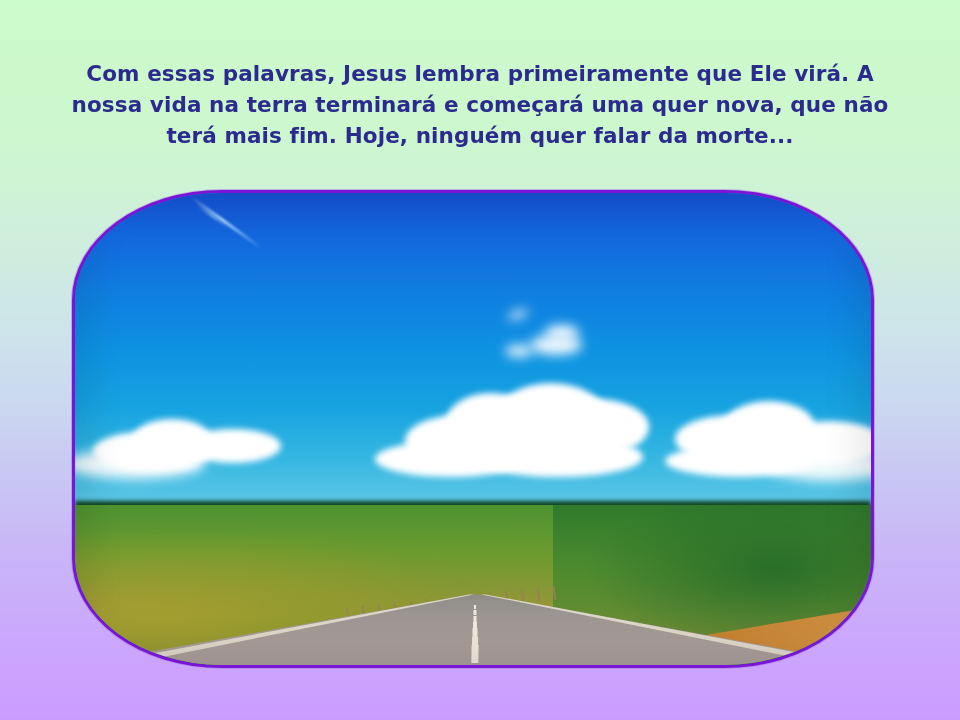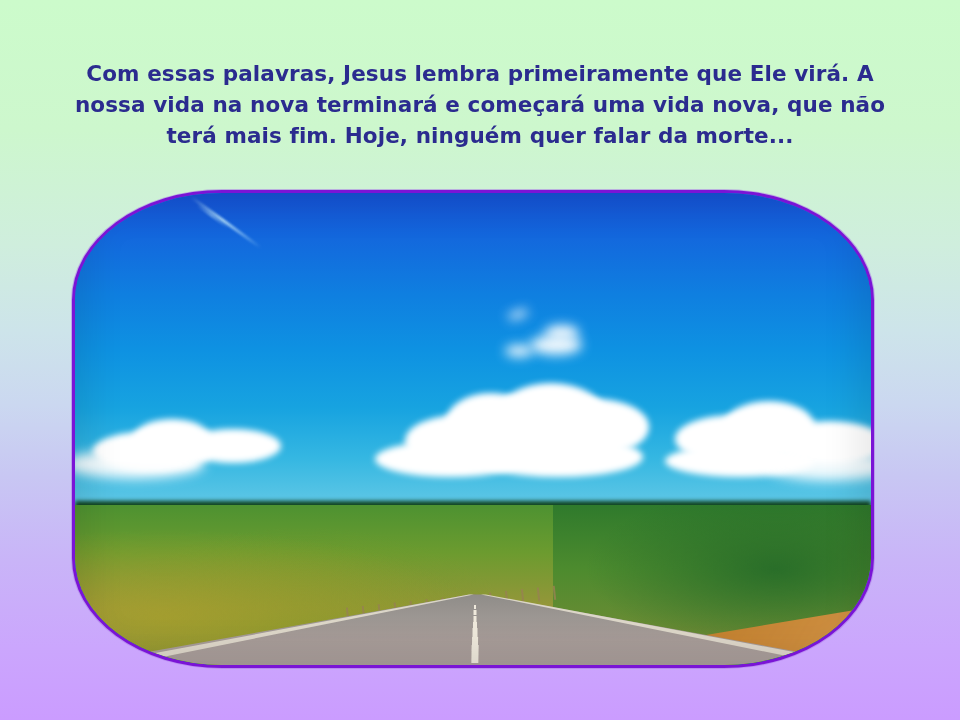--- a/index.html
+++ b/index.html
@@ -141,21 +141,21 @@
   .vignette {
     position:absolute; inset:0;
     box-shadow:inset 0 0 38px 12px rgba(0,0,0,.10);
     pointer-events:none;
   }
 </style>
 </head>
 <body>
 
 <div id="caption">Com essas palavras, Jesus lembra primeiramente que Ele virá. A
-nossa vida na nova terminará e começará uma vida nova, que não
+nossa vida na terra terminará e começará uma quer nova, que não
 terá mais fim. Hoje, ninguém quer falar da morte...</div>
 
 <div id="photo-frame">
   <div id="photo">
 
     <div class="sky"></div>
     <div class="contrail"></div>
     <div class="contrail b"></div>
 
     <div class="cloud soft" style="left:455px; top:142px; width:52px; height:20px;"></div>

